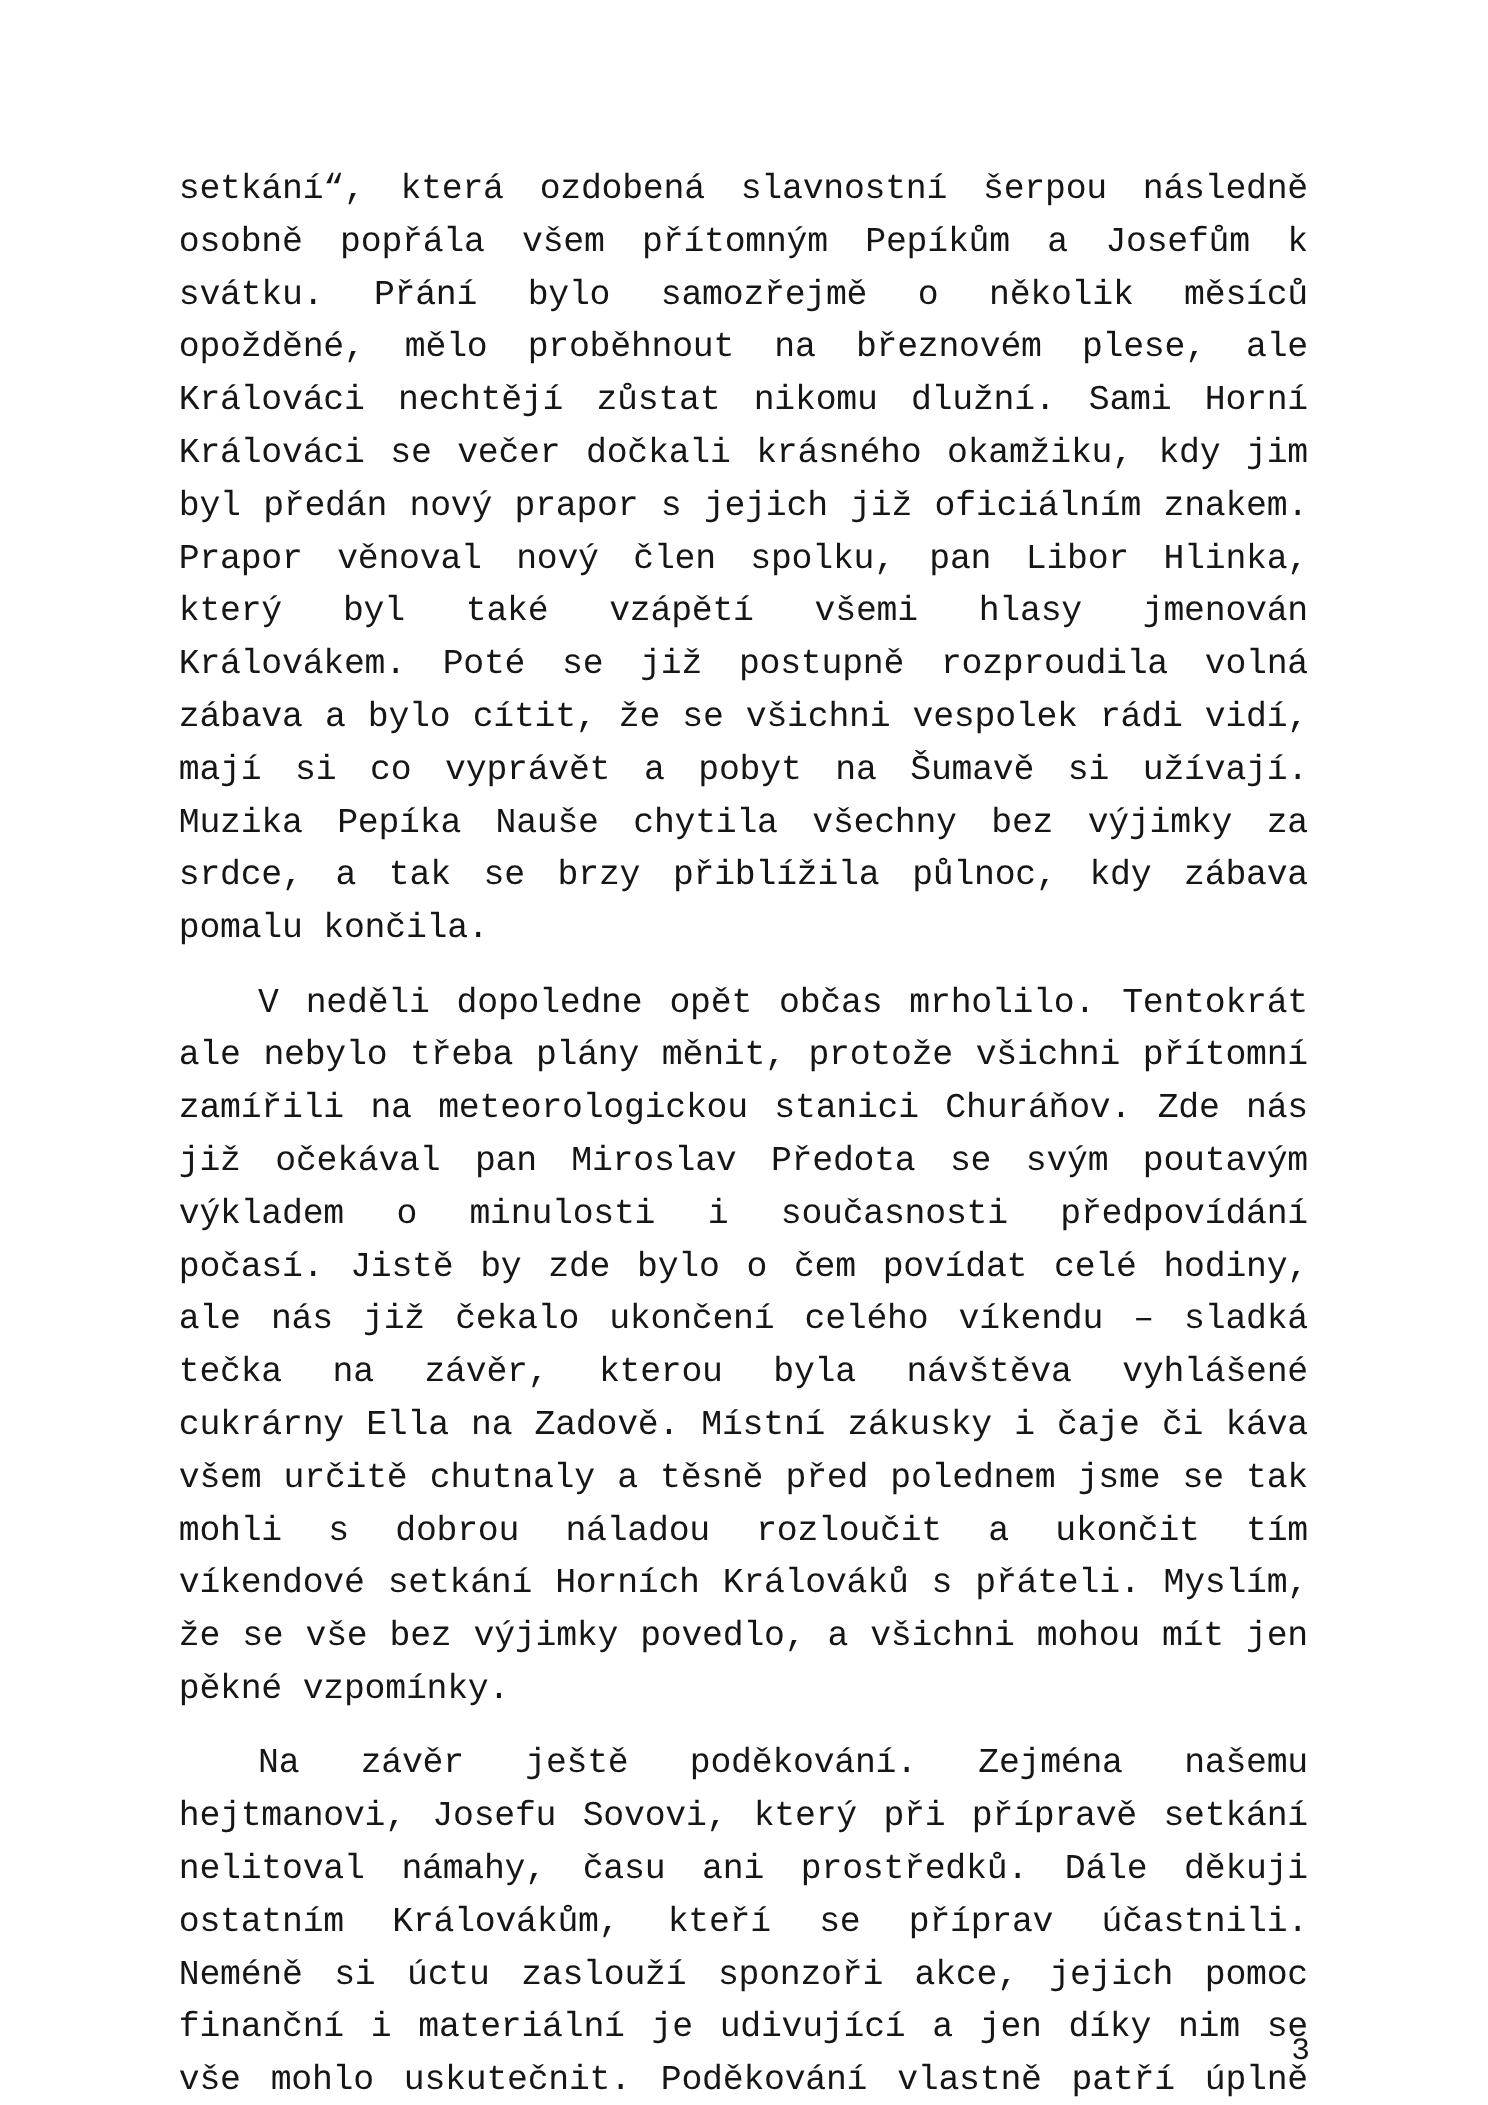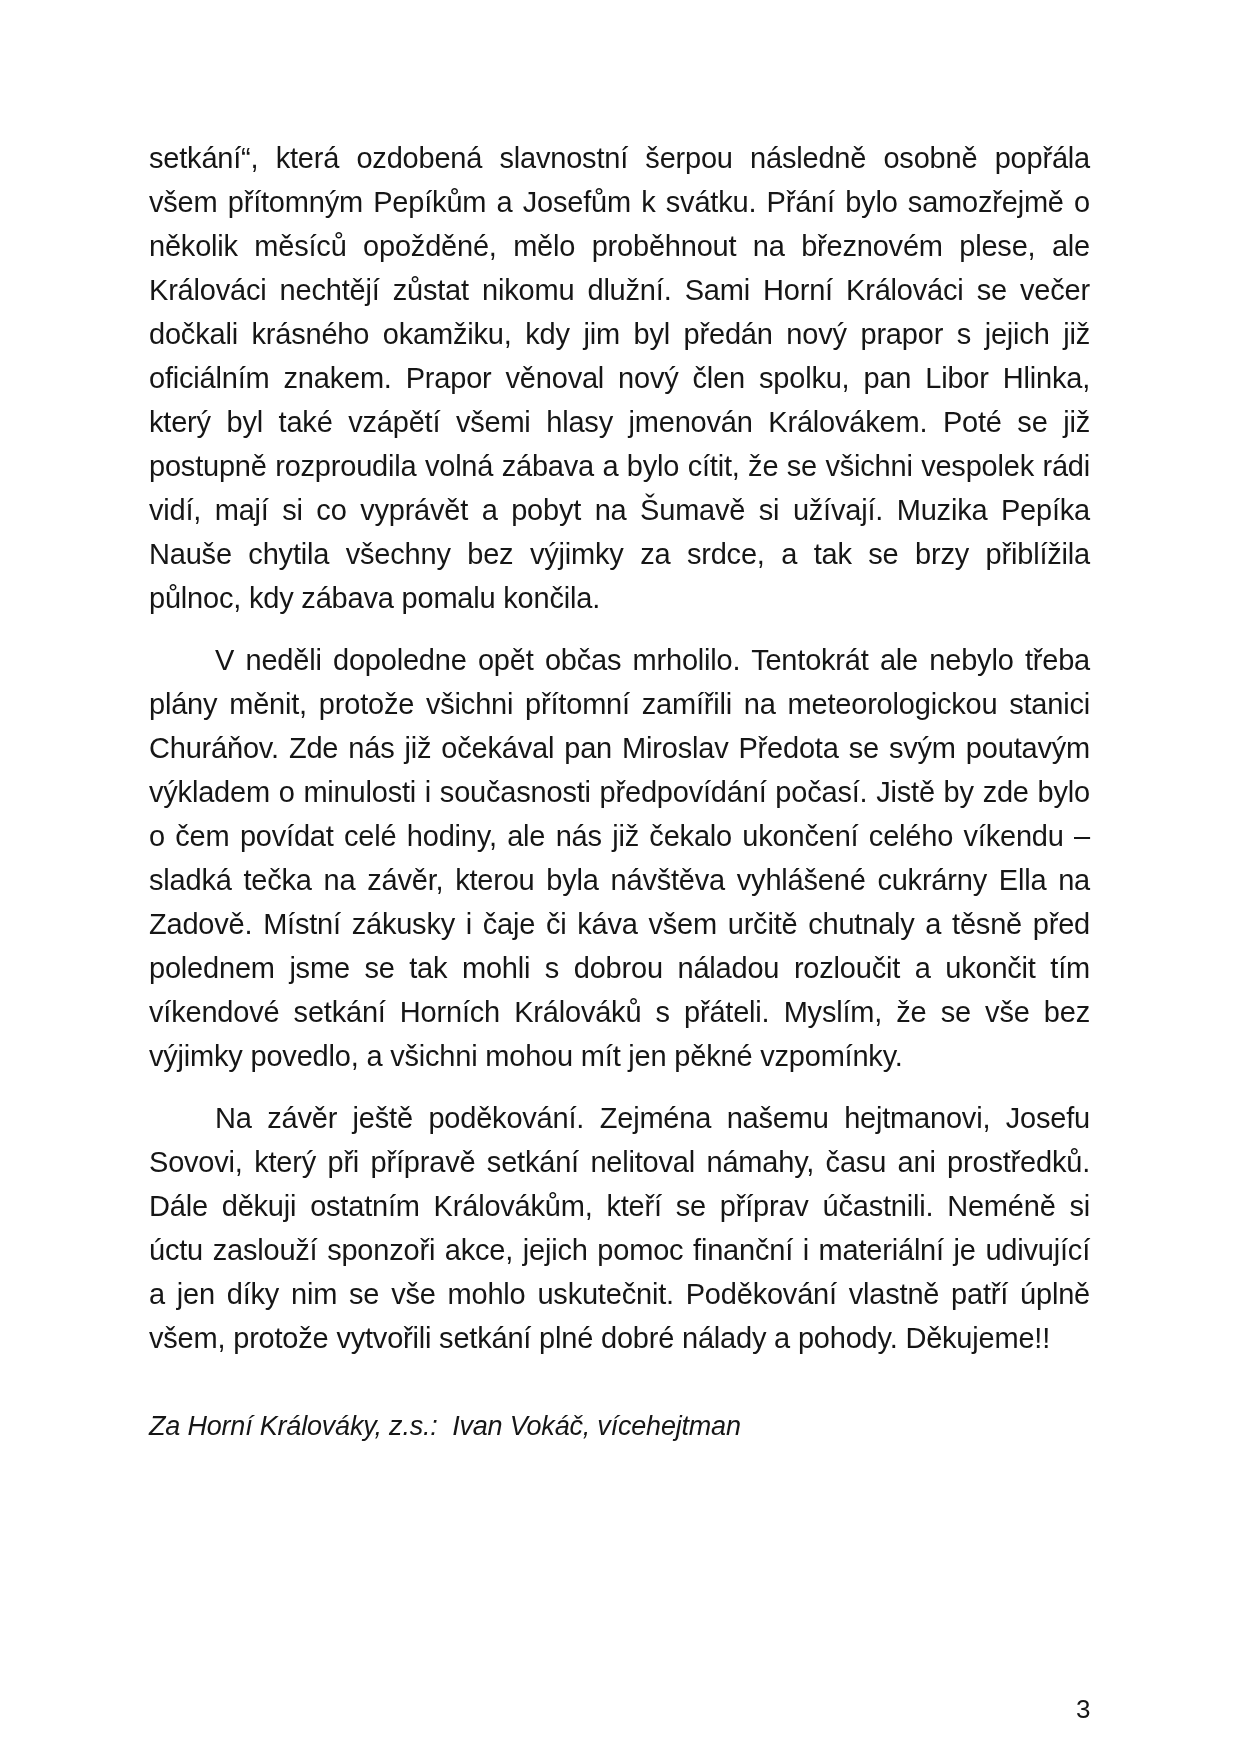--- a/index.html
+++ b/index.html
@@ -5,21 +5,21 @@
   html, body {
     margin: 0;
     padding: 0;
     background: #ffffff;
   }
   .page {
     position: relative;
     width: 1240px;
     height: 1754px;
     background: #ffffff;
-    font-family: Liberation Sans, sans-serif;
+    font-family: Liberation Mono, monospace;
     color: #161616;
     overflow: hidden;
   }
   .content {
     position: absolute;
     left: 149px;
     top: 136px;
     width: 941px;
     font-size: 29px;
     line-height: 44px;

